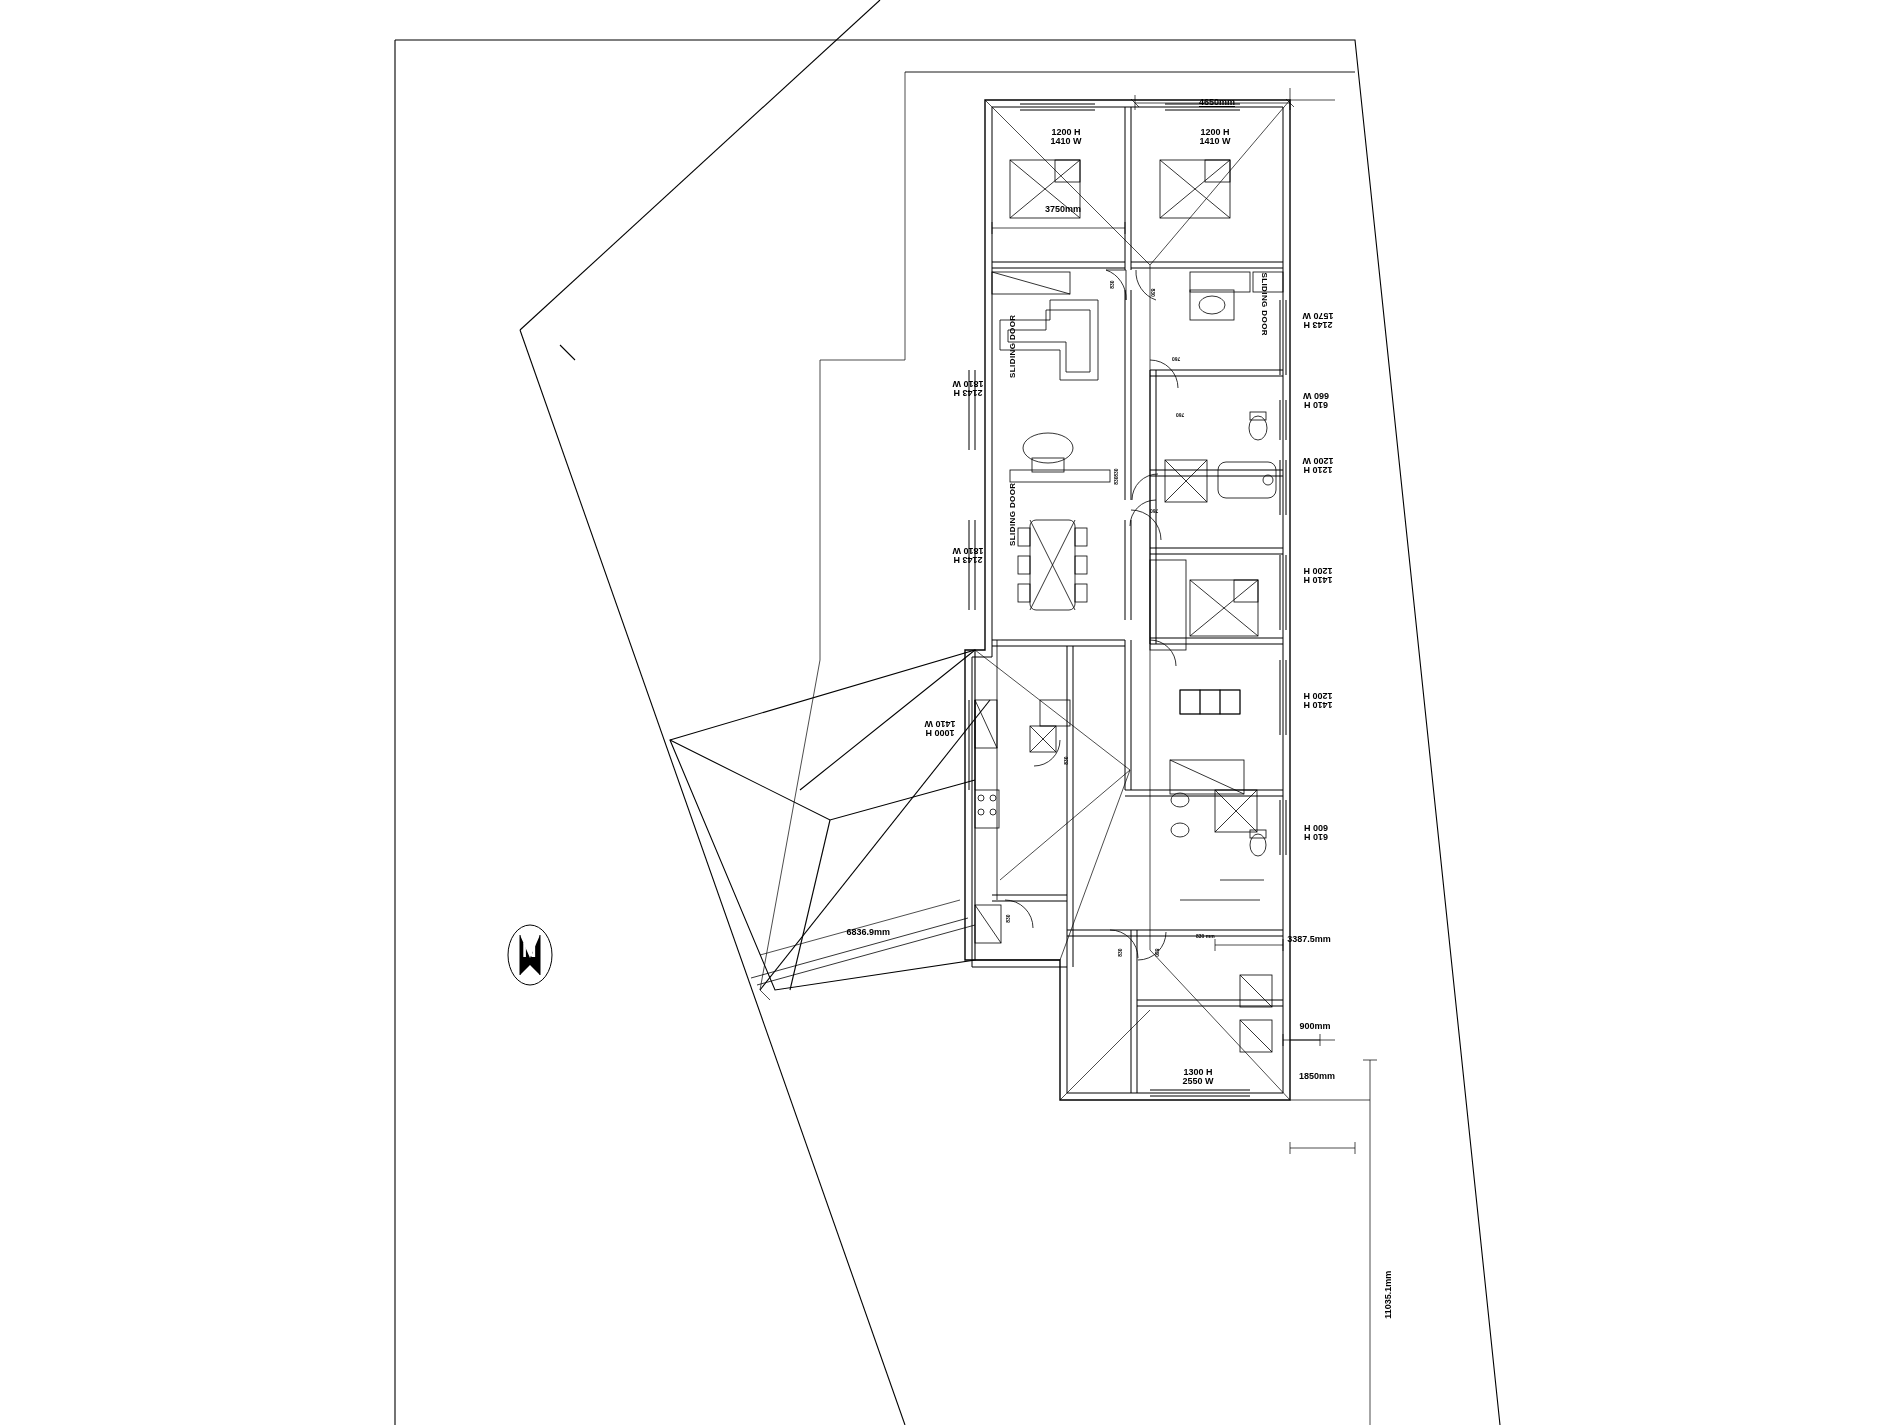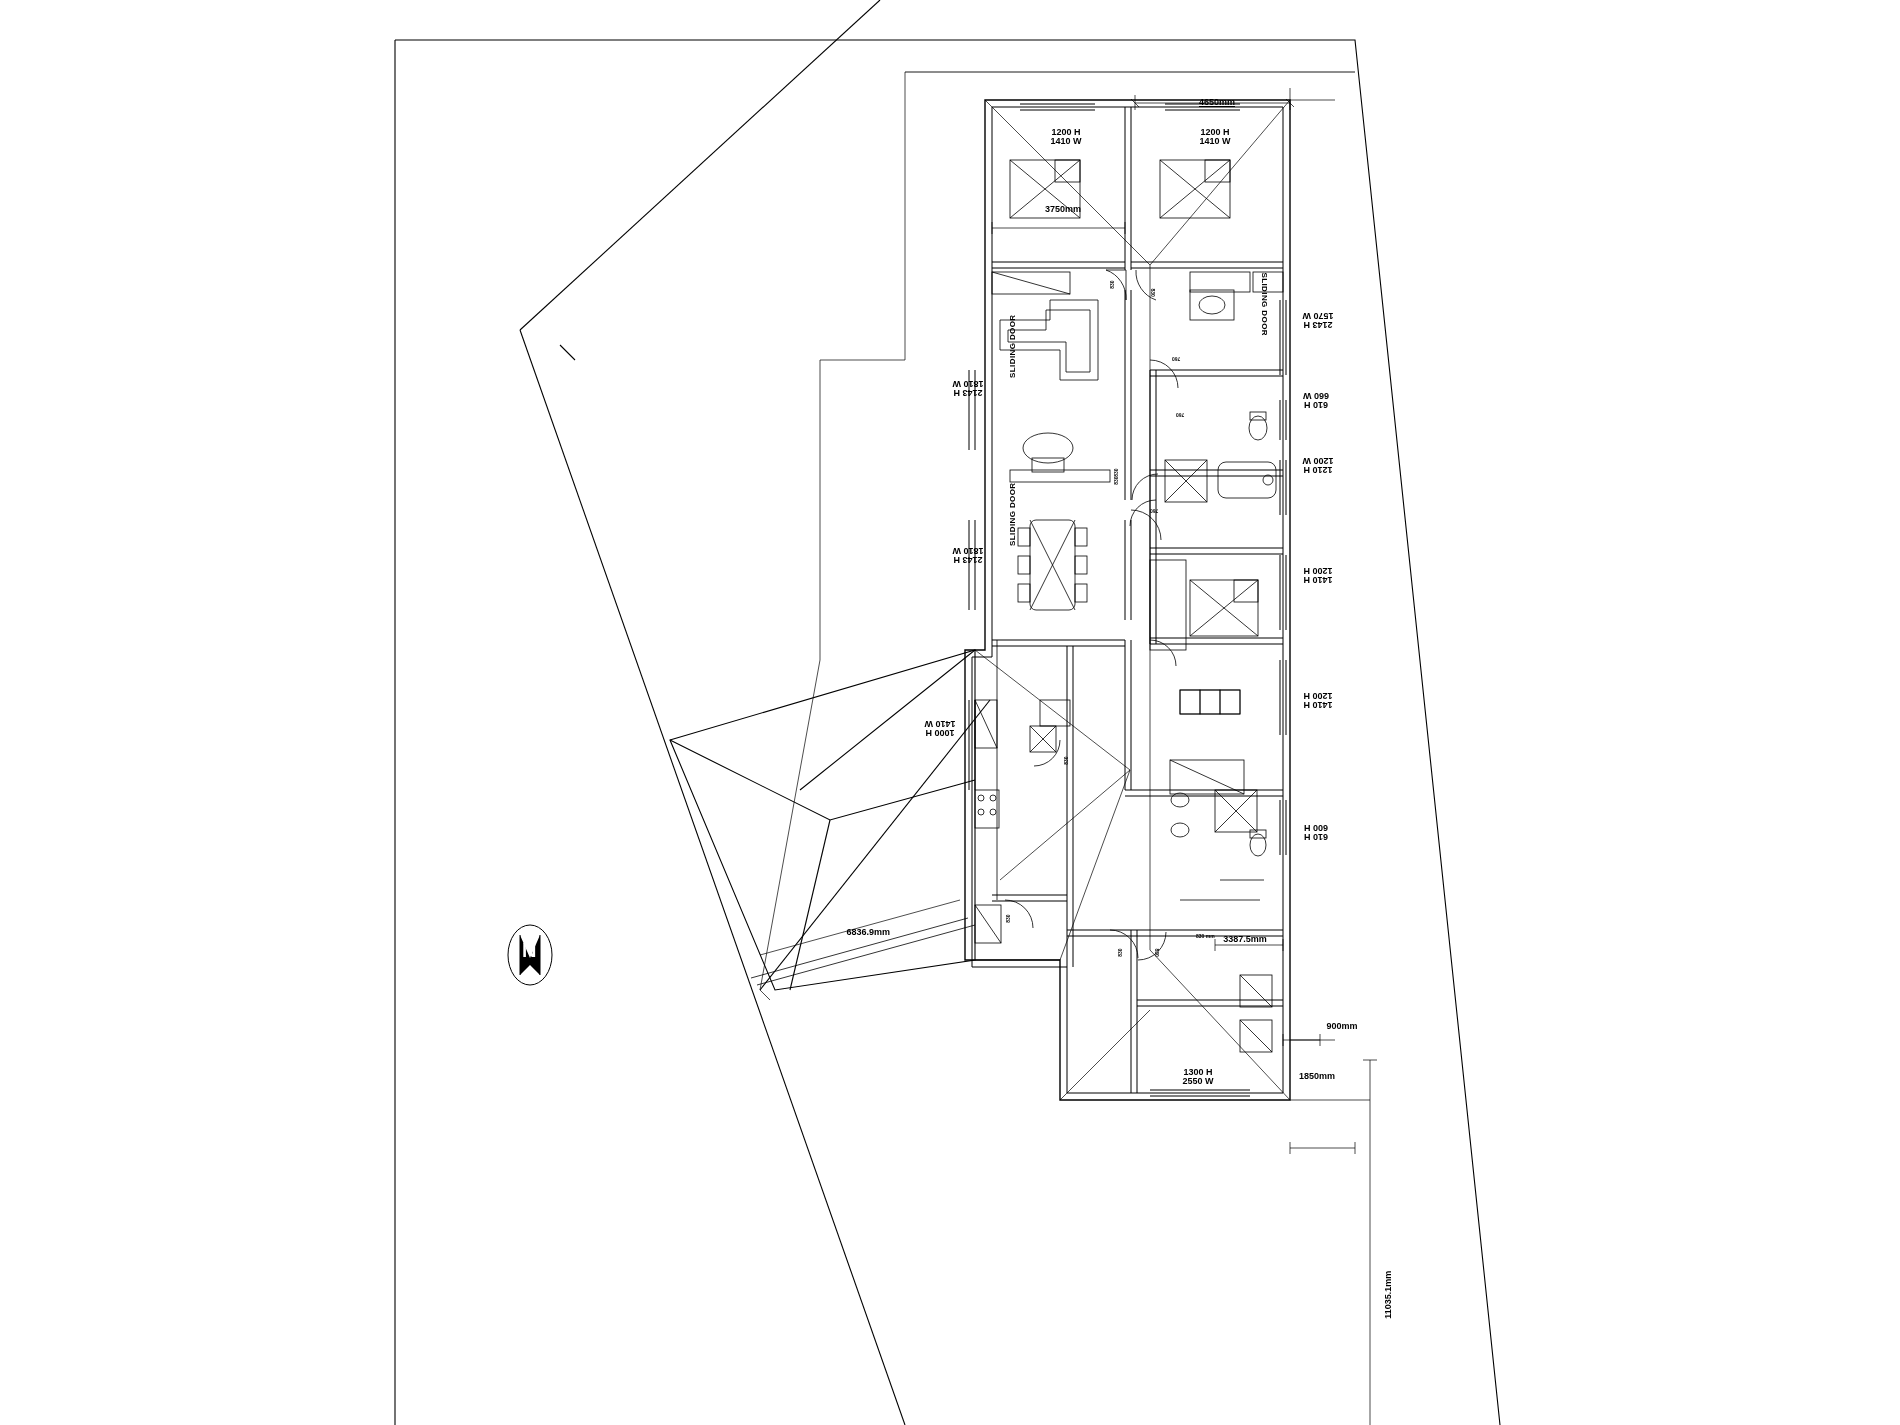--- a/index.html
+++ b/index.html
@@ -379,23 +379,23 @@
   <div class="lbl win-tag" style="left:1158px; top:1068px; width:80px;text-align:center;"><span>1300 H</span><br><span>2550 W</span></div>
 
   <div class="lbl door-tag rot270" style="left:1224px; top:300px; width:80px; text-align:center;">SLIDING DOOR</div>
 
   <div class="lbl door-tag rot90" style="left:968px; top:342px; width:90px; text-align:center;">SLIDING DOOR</div>
 
   <div class="lbl door-tag rot90" style="left:968px; top:510px; width:90px; text-align:center;">SLIDING DOOR</div>
 
   <div class="lbl dim" style="left:800px; top:928px; width:90px;text-align:right;">6836.9mm</div>
 
-  <div class="lbl dim" style="left:1200px; top:935px; width:90px;">3387.5mm</div>
-
-  <div class="lbl dim" style="left:1285px; top:1022px; width:60px;margin-left:27px;">900mm</div>
+  <div class="lbl dim" style="left:1264px; top:935px; width:90px;">3387.5mm</div>
+
+  <div class="lbl dim" style="left:1285px; top:1022px; width:60px;">900mm</div>
 
   <div class="lbl dim" style="left:1282px; top:1072px; width:70px;">1850mm</div>
 
   <div class="lbl dim rot90" style="left:1334px; top:1290px; width:110px;">11035.1mm</div>
 
   <div class="lbl tiny rot90" style="left:1108px; top:282px;">830</div>
   <div class="lbl tiny rot270" style="left:1148px; top:290px;">830</div>
   <div class="lbl tiny rot180" style="left:1172px; top:356px;">760</div>
   <div class="lbl tiny rot180" style="left:1176px; top:412px;">760</div>
   <div class="lbl tiny rot90" style="left:1112px; top:478px;">830</div>

